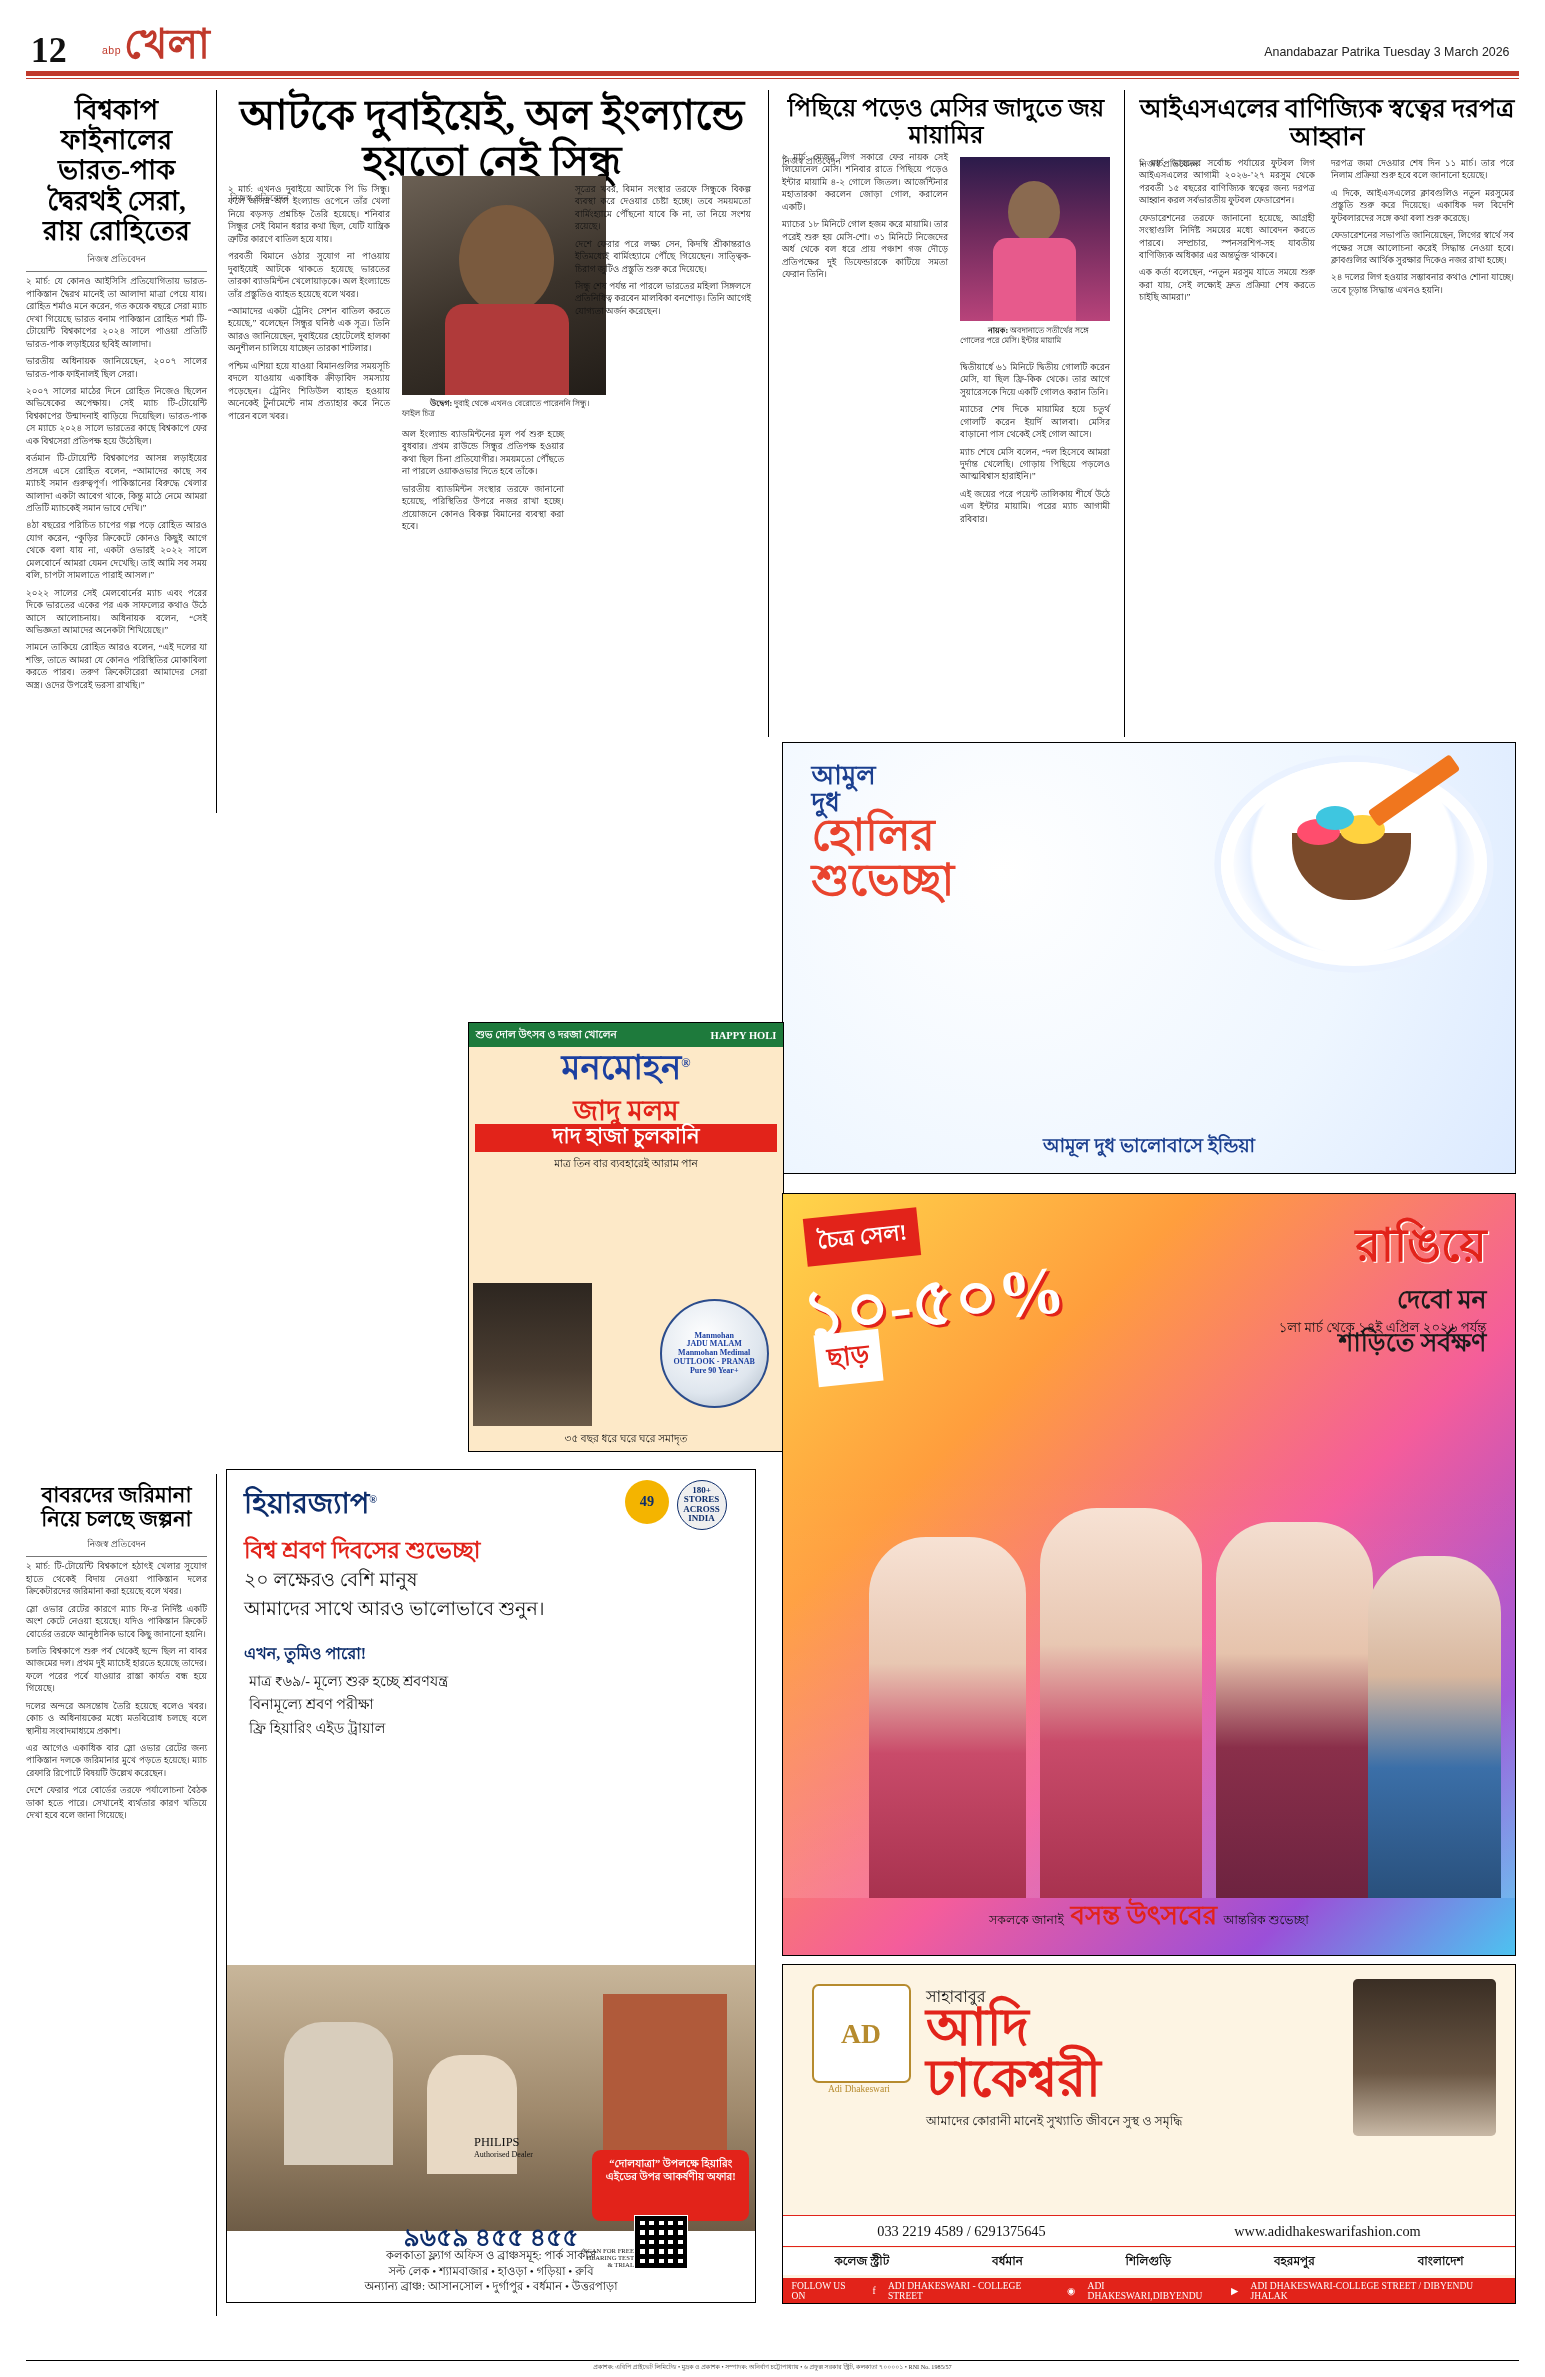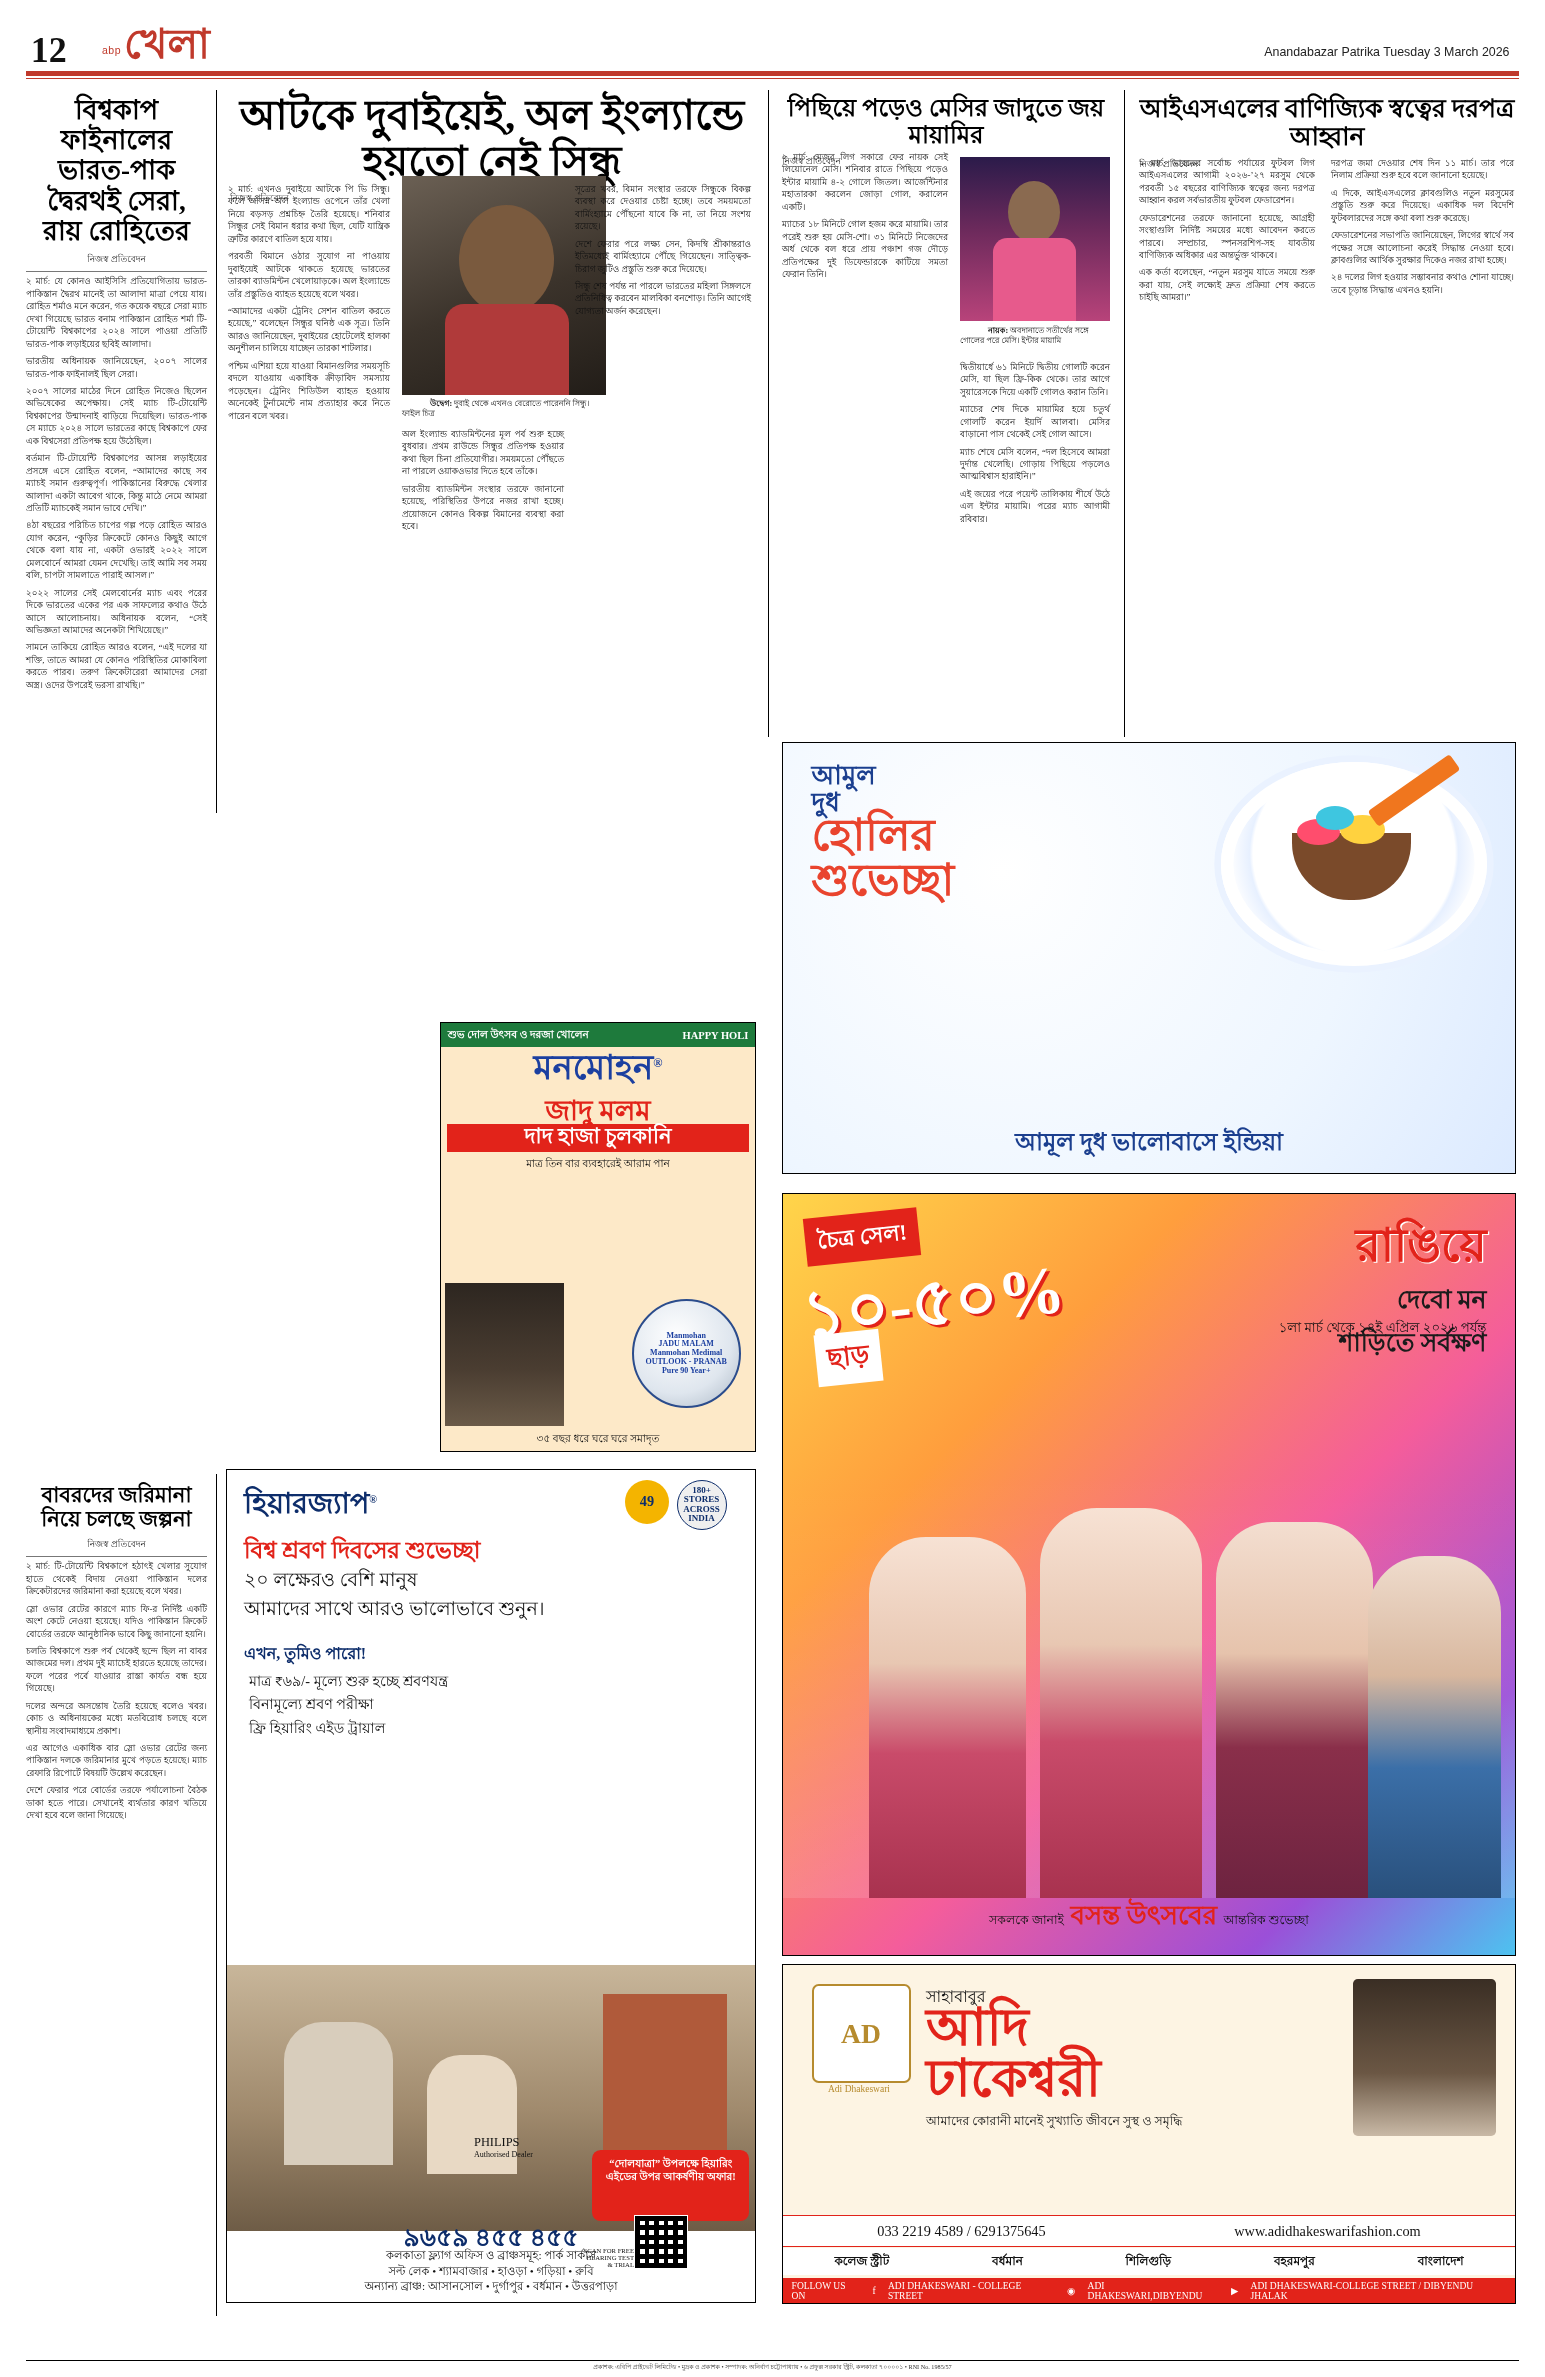--- a/index.html
+++ b/index.html
@@ -35,32 +35,32 @@
 
   
   .ad{position:absolute;overflow:hidden;}
   .ad-border{border:1px solid #000;}
 
   
   .amul{background:#ffffff;}
   .amul-inner{position:absolute;inset:0;background:radial-gradient(circle at 30% 30%,#ffffff 0%,#eef6ff 60%,#dceaff 100%);}
   .amul-logo{position:absolute;left:28.5px;top:19px;color:#1b3f8f;font-weight:bold;font-size:26px;line-height:1.05;}
   .holi-txt{position:absolute;left:28.5px;top:71px;color:#e9442e;font-weight:bold;font-size:44px;line-height:1.02;}
-  .amul-foot{position:absolute;left:0;right:0;bottom:10.5px;text-align:center;color:#1b3f8f;font-weight:bold;font-size:24px;}
+  .amul-foot{position:absolute;left:0;right:0;bottom:10.5px;text-align:center;color:#1b3f8f;font-weight:bold;font-size:19px;}
   .splash{position:absolute;right:28.5px;top:19px;width:266px;height:204px;border-radius:50%;
           background:radial-gradient(circle at 50% 45%,#ffffff 0%,#ffffff 58%,#e7f0ff 60%,#ffffff 72%);
           box-shadow:inset 0 0 0 12.4px #ffffff, 0 0 0 6.7px #eaf2ff;}
   .splash .pot{position:absolute;left:71px;top:71px;width:119px;height:67px;border-radius:0 0 57px 57px;background:#7a4a2a;}
   .splash .p1{position:absolute;left:76px;top:57px;width:43px;height:26px;border-radius:50%;background:#ff4d6d;}
   .splash .p2{position:absolute;left:119px;top:53px;width:45px;height:28.5px;border-radius:50%;background:#ffd23f;}
   .splash .p3{position:absolute;left:95px;top:44px;width:38px;height:24px;border-radius:50%;background:#3ec6e0;}
   .pichkari{position:absolute;left:143px;top:19px;width:100px;height:19px;background:#f0761e;transform:rotate(-35deg);border-radius:3.8px;}
 
   
-  .mm{background:#fde9c8;}
+  .mm{background:#fde9c8;margin-left:28px;}
   .mm-top{position:absolute;left:0;top:0;width:100%;height:24px;background:#1e7a3c;color:#fff;font-size:10.5px;display:flex;align-items:center;justify-content:space-between;padding:0 6.7px;box-sizing:border-box;font-weight:bold;}
   .mm-title{position:absolute;left:0;right:0;top:27.6px;text-align:center;color:#1b3fa0;font-weight:bold;font-size:34px;line-height:1.0;}
   .mm-sub{position:absolute;left:0;right:0;top:67px;text-align:center;color:#e2231a;font-weight:bold;font-size:27.6px;}
   .mm-band{position:absolute;left:5.7px;right:5.7px;top:101px;height:27.6px;background:#e2231a;color:#fff;font-weight:bold;font-size:21px;display:flex;align-items:center;justify-content:center;}
   .mm-price{position:absolute;left:0;right:0;top:133px;text-align:center;font-size:10.5px;color:#111;}
   .mm-man{position:absolute;left:3.8px;bottom:25px;width:119px;height:143px;background:linear-gradient(180deg,#2d2620 0%,#4a3d31 60%,#6a5a48 100%);}
   .mm-tin{position:absolute;right:14.3px;bottom:43px;width:105px;height:105px;border-radius:50%;background:radial-gradient(circle at 40% 35%,#ffffff,#dfe6ee 60%,#a9b6c4 100%);border:2.9px solid #2b4c8c;display:flex;align-items:center;justify-content:center;flex-direction:column;}
   .mm-tin span{font-size:8px;color:#1b3fa0;font-weight:bold;text-align:center;line-height:1.1;}
   .mm-foot{position:absolute;left:0;right:0;bottom:2.9px;text-align:center;font-size:10.5px;color:#111;}
 

